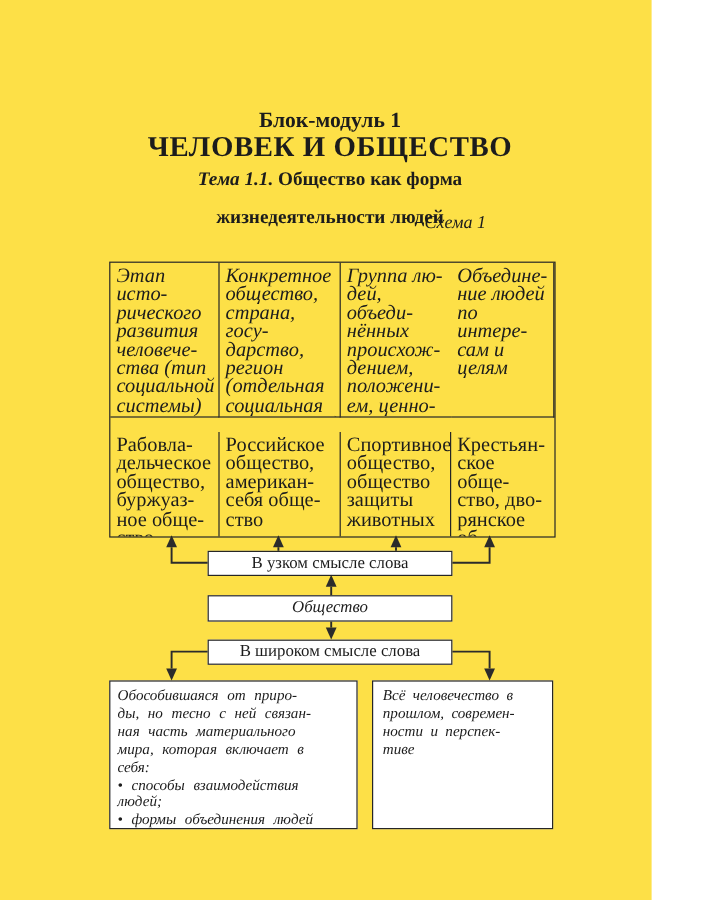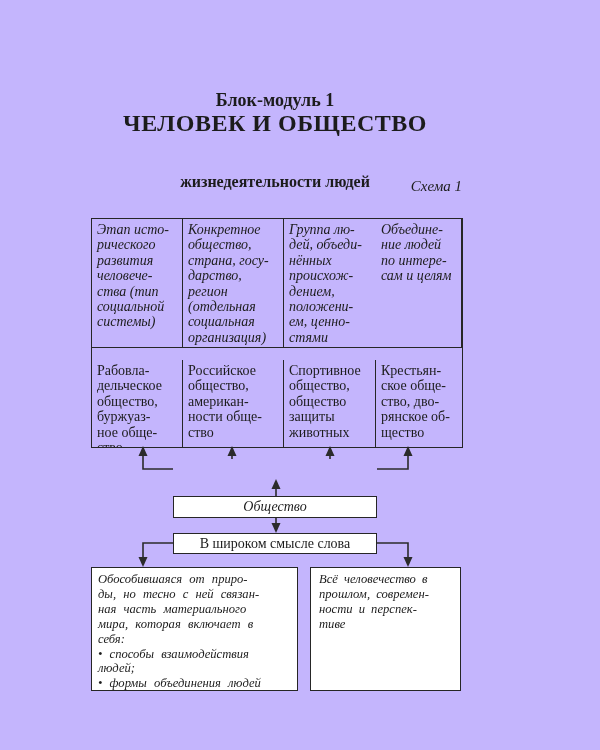--- a/index.html
+++ b/index.html
@@ -3,21 +3,21 @@
 <meta charset="utf-8">
 <style>
   html, body { margin: 0; padding: 0; }
   body {
     width: 600px; height: 750px;
     background: #ffffff;
     font-family: "Liberation Serif", "DejaVu Serif", serif;
     color: #1c1c1c;
     overflow: hidden;
   }
-  .page { position: relative; width: 600px; height: 750px; background: #c4b5fd; }
+  .page { position: relative; width: 543px; height: 750px; background: #fde047; }
 
   
   .heading-band { position: absolute; left: 85px; width: 380px; text-align: center; }
   .module-label  { top: 90px;  font-size: 18px; font-weight: bold; }
   .module-title  { top: 110px; font-size: 24px; font-weight: bold; letter-spacing: .5px; }
   .theme-line1   { top: 141px; font-size: 16px; font-weight: bold; }
   .theme-line2   { top: 159px; font-size: 16px; font-weight: bold; margin-top: 14px; }
   .theme-num     { font-style: italic; }
   .schema-label  { position: absolute; top: 178px; right: 138px;
                    font-size: 15px; font-weight: 400; font-style: italic; text-align: center; }
@@ -27,21 +27,21 @@
   .tbl {
     position: absolute; left: 91px; top: 218px;
     display: grid;
     grid-template-columns: 91px 101px 92px 86px;
     grid-template-rows: 129px 99px;
     border: 1.8px solid #262626;
   }
   .tbl .cell {
     box-sizing: border-box;
     padding: 3px 5px 18px 5px;
-    font-size: 14px; line-height: 15.4px;
+    font-size: 17px; line-height: 15.4px;
     white-space: pre-line;
     border-right: 1.5px solid #262626;
     border-bottom: 1.5px solid #262626;
     overflow: hidden;
   }
   .tbl .cell.lastcol { border-right: none; }
   .tbl .cell.lastrow { border-bottom: none; margin-top: 12px; }
   .tbl .hd { font-style: italic; }
 
   
@@ -75,20 +75,21 @@
   .arrows polyline { fill: none; stroke: #2b2b2b; stroke-width: 1.6; }
   .arrows polygon  { fill: #2b2b2b; stroke: none; }
 </style>
 </head>
 <body>
 
 <div class="page">
 
   <div class="heading-band module-label">Блок-модуль 1</div>
   <div class="heading-band module-title">ЧЕЛОВЕК И ОБЩЕСТВО</div>
+  <div class="heading-band theme-line1"><span class="theme-num">Тема 1.1.</span><span> Общество как форма</span></div>
   <div class="heading-band theme-line2">жизнедеятельности людей</div>
   <div class="schema-label">Схема 1</div>
 
   <div class="tbl">
     <div class="cell hd">Этап исто-
 рического
 развития
 человече-
 ства (тип
 социальной
@@ -116,34 +117,35 @@
 
     <div class="cell lastrow">Рабовла-
 дельческое
 общество,
 буржуаз-
 ное обще-
 ство</div>
     <div class="cell lastrow">Российское
 общество,
 американ-
-ности обще-
+себя обще-
 ство</div>
     <div class="cell lastrow">Спортивное
 общество,
 общество
 защиты
 животных</div>
     <div class="cell lastrow lastcol">Крестьян-
 ское обще-
 ство, дво-
 рянское об-
 щество</div>
   </div>
 
+  <div class="flowbox box-narrow">В узком смысле слова</div>
   <div class="flowbox box-root">Общество</div>
   <div class="flowbox box-broad">В широком смысле слова</div>
 
   <div class="defbox def-right">Всё человечество в
 прошлом, современ-
 ности и перспек-
 тиве</div>
   <div class="defbox def-left">Обособившаяся от приро-
 ды, но тесно с ней связан-
 ная часть материального

